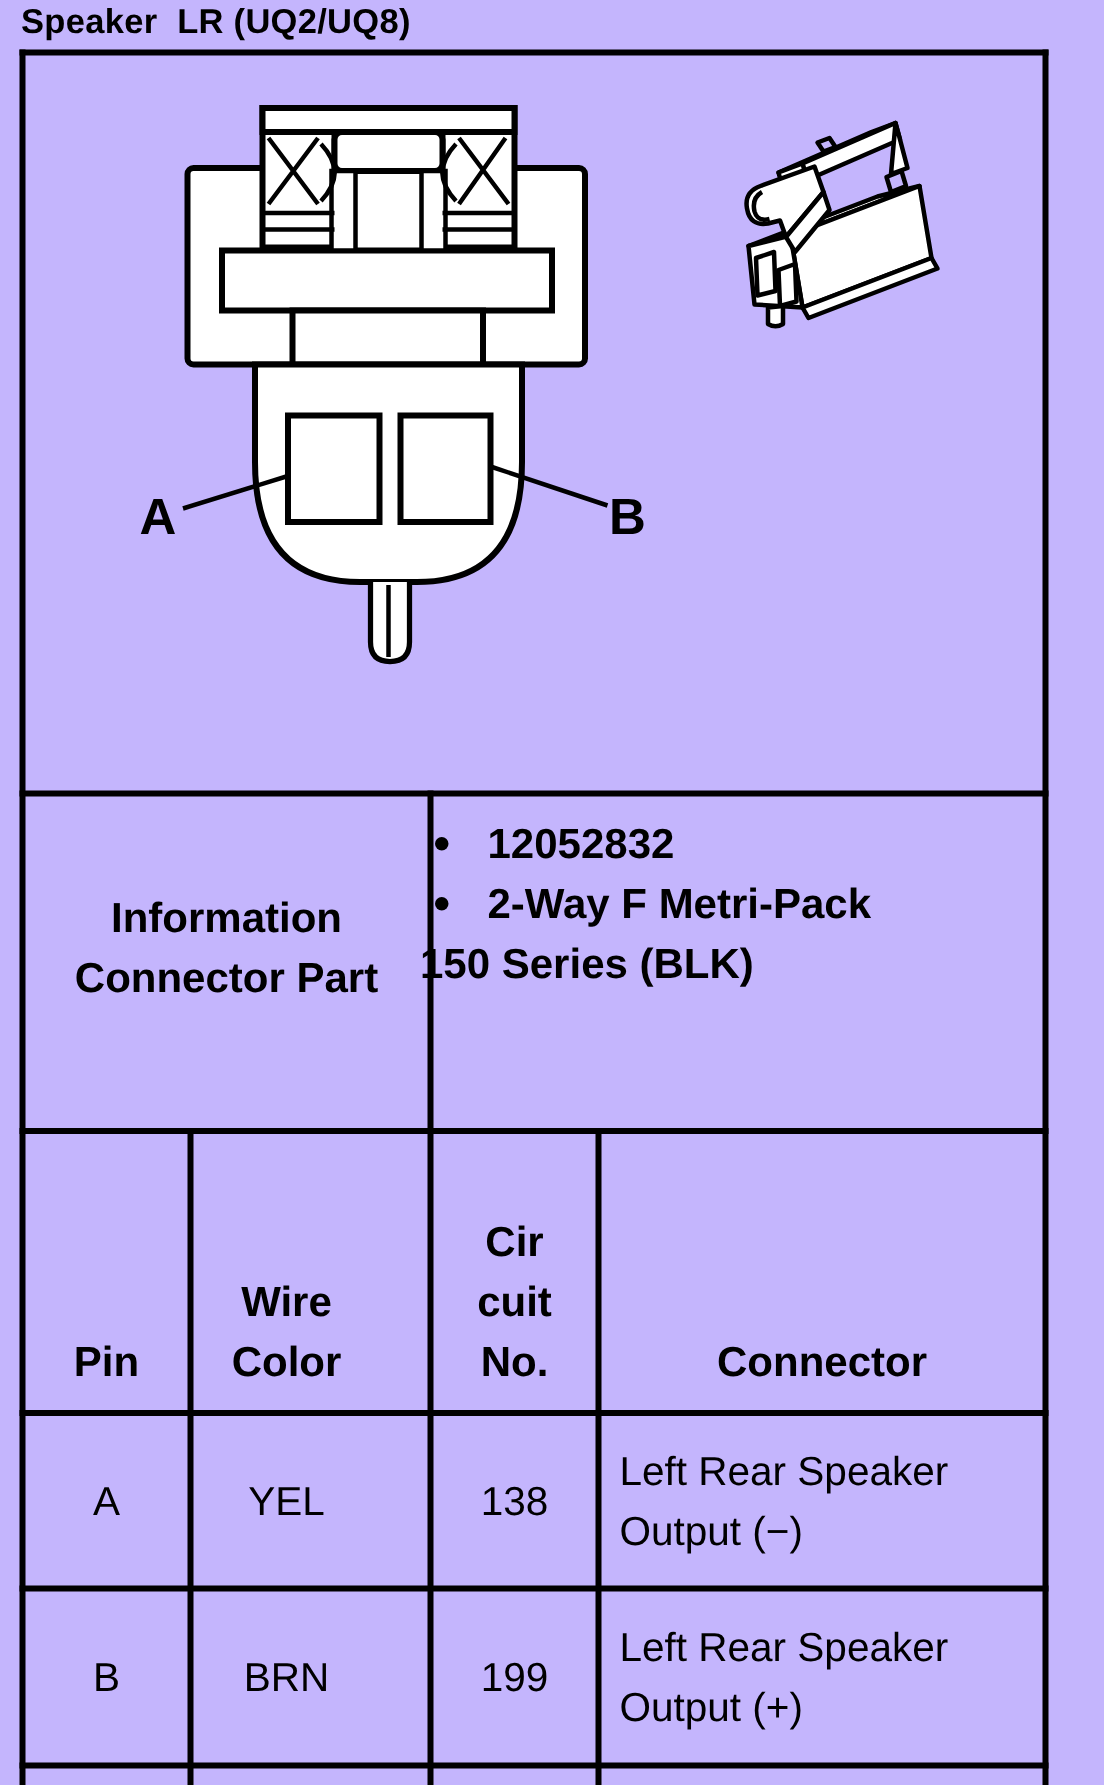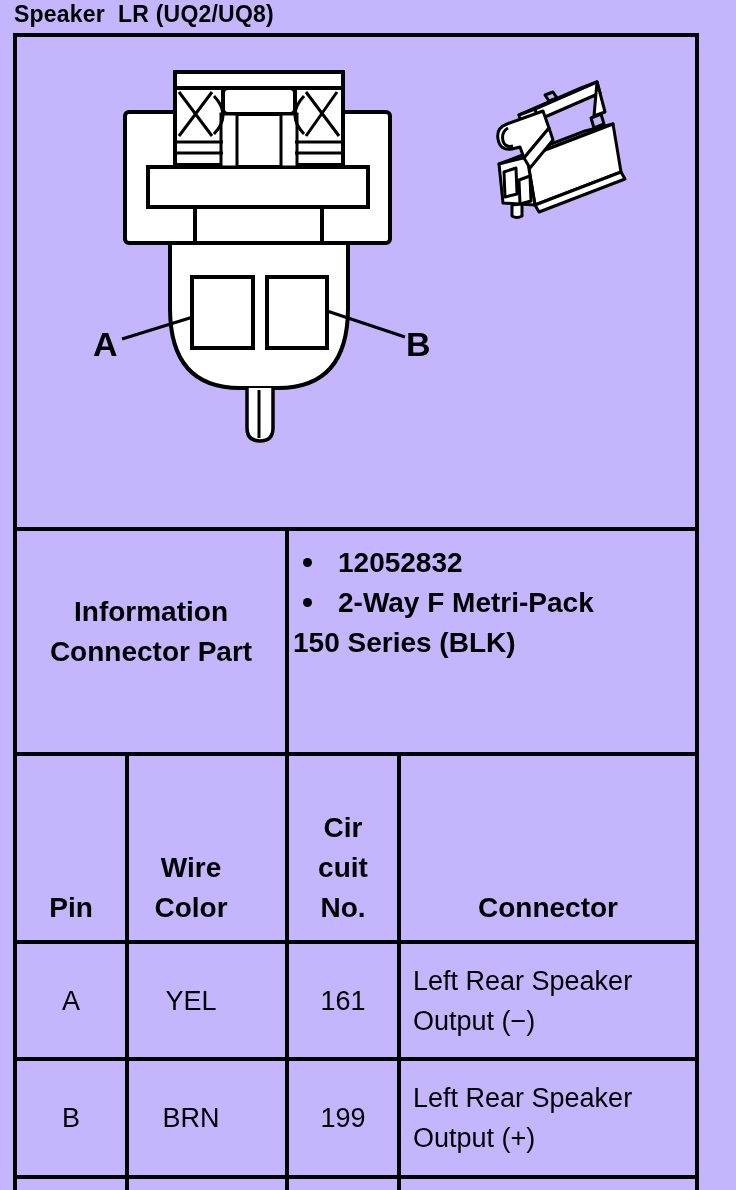--- a/index.html
+++ b/index.html
@@ -13,21 +13,21 @@
     white-space:pre;letter-spacing:0.2px;
   }
   .cell{position:absolute;display:flex;}
   .part-head{
     left:17px;top:531px;width:268px;height:221px;
     flex-direction:column;justify-content:center;align-items:center;
     font-weight:bold;font-size:28px;line-height:40px;text-align:center;
     padding-bottom:20px;box-sizing:border-box;
   }
   .part-detail{
-    left:289px;top:531px;width:406px;height:221px;
+    left:276px;top:531px;width:406px;height:221px;
     flex-direction:column;align-items:flex-start;
     font-weight:bold;font-size:28px;line-height:40px;
     padding-top:12px;box-sizing:border-box;
   }
   .bullet-row{display:flex;align-items:flex-start;}
   .dot{
     width:9px;height:9px;border-radius:50%;background:#000;
     margin:15px 26px 0 14px;flex:0 0 auto;
   }
   .cont-row{margin-left:4px;}
@@ -166,21 +166,21 @@
     <span>Cir</span>
     <span>cuit</span>
     <span>No.</span>
   </div>
   <div class="cell hdr col-func">
     <span>Connector</span>
   </div>
 
   <div class="cell data rowA col-pin">A</div>
   <div class="cell data rowA col-wire">YEL</div>
-  <div class="cell data rowA col-cir">161</div>
+  <div class="cell data rowA col-cir">138</div>
   <div class="cell data func rowA col-func">
     <span>Left Rear Speaker</span>
     <span>Output (−)</span>
   </div>
 
   <div class="cell data rowB col-pin">B</div>
   <div class="cell data rowB col-wire">BRN</div>
   <div class="cell data rowB col-cir">199</div>
   <div class="cell data func rowB col-func">
     <span>Left Rear Speaker</span>

